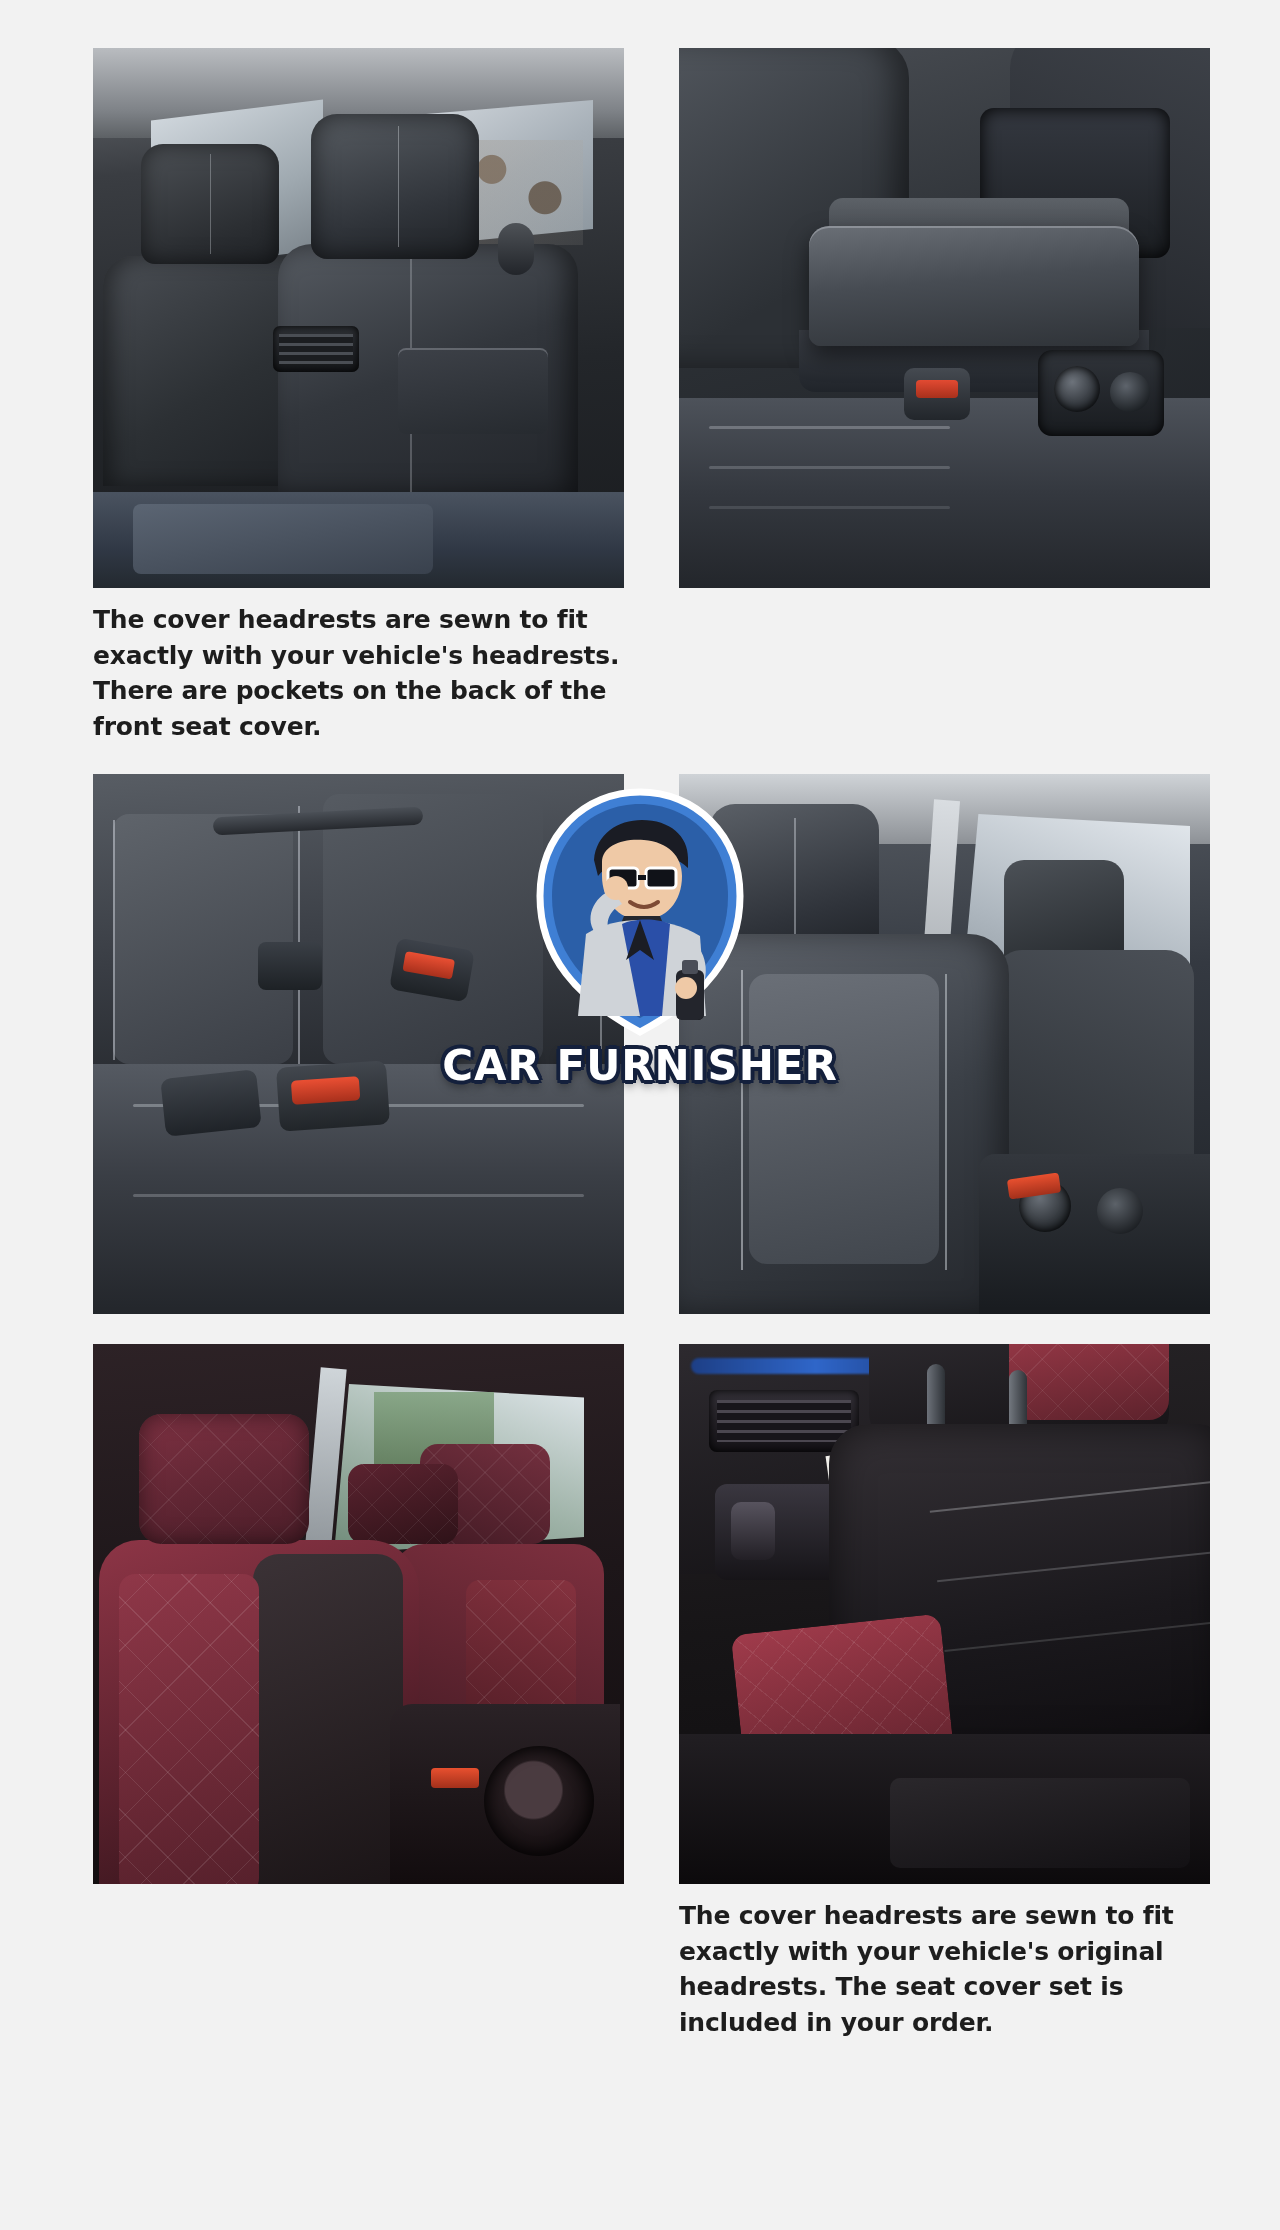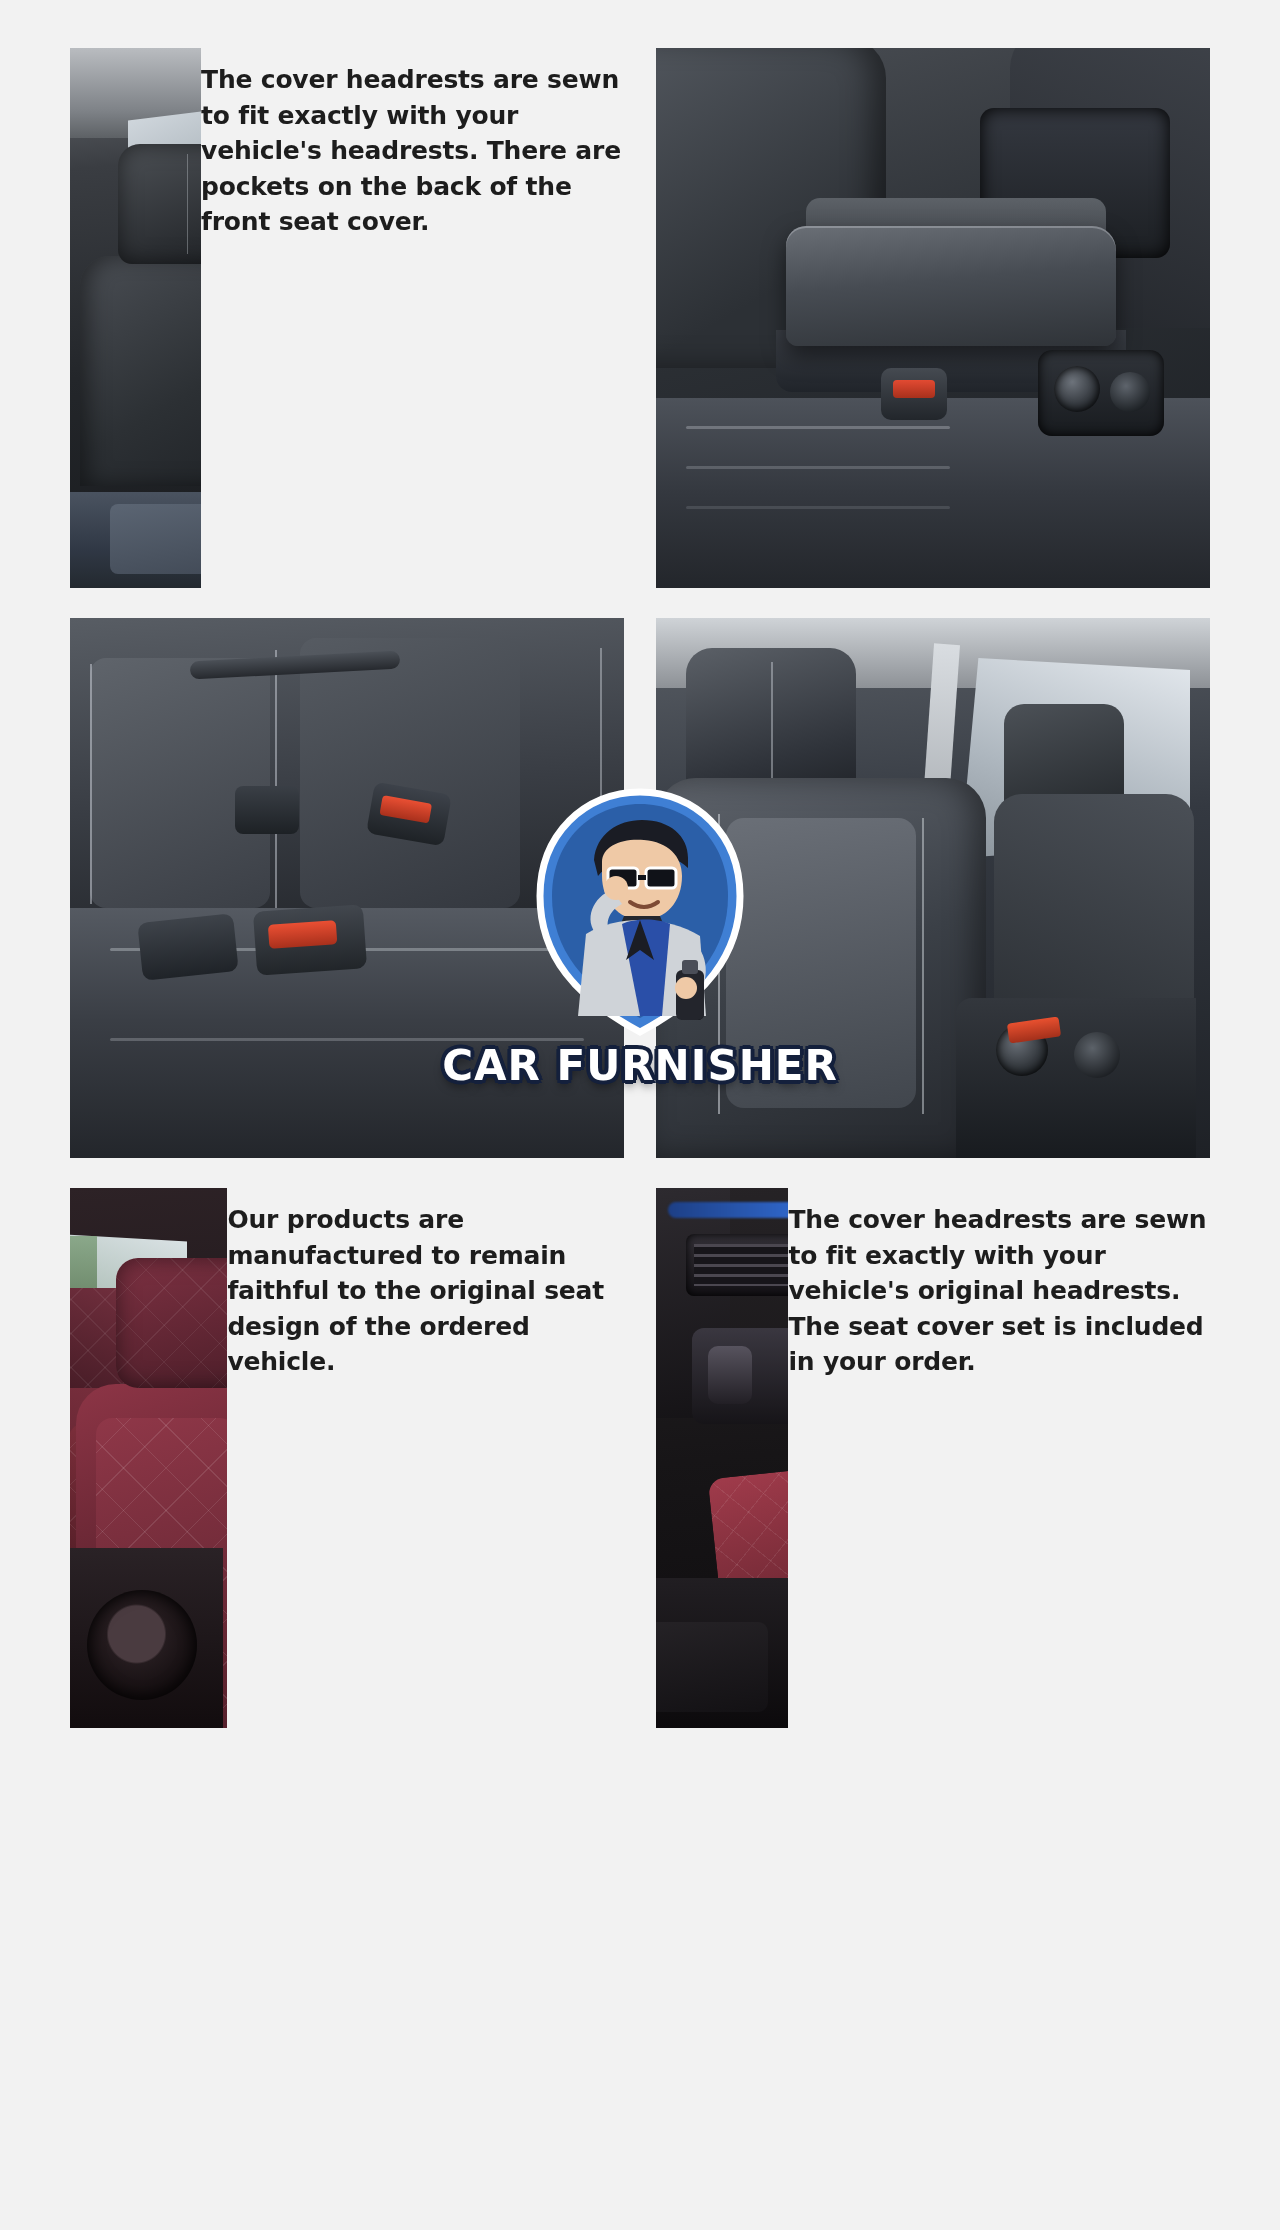--- a/index.html
+++ b/index.html
@@ -23,22 +23,23 @@
     position: relative;
   }
   .grid {
     display: grid;
     grid-template-columns: 1fr 1fr;
     column-gap: 32px;
     row-gap: 0px;
   }
   .cell {
     display: flex;
-    flex-direction: row;
+    flex-direction: column;
     margin-bottom: 30px;
+    margin-left: 23px;
   }
   .photo {
     width: 100%;
     height: 540px;
     position: relative;
     overflow: hidden;
     background: #2b2b2f;
   }
   .caption {
     margin-top: 14px;
@@ -308,21 +309,20 @@
           <div class="sh hrM"></div>
           <div class="sh seatL"></div>
             <div class="sh bolsterL"></div>
             <div class="sh quiltL"></div>
           <div class="sh hrL"></div>
           <div class="sh dash"></div>
             <div class="sh wheel"></div>
             <div class="sh redtab"></div>
         </div>
       </div>
-      <div class="caption">Our products are manufactured to remain faithful to the original seat design of the ordered vehicle.</div>
     </div>
 
     <div class="cell">
       <div class="photo">
         <div class="scene s6">
           <div class="sh dash"></div>
             <div class="sh blue"></div>
             <div class="sh vent"></div>
           <div class="sh shift"></div>
             <div class="sh paper"></div>

